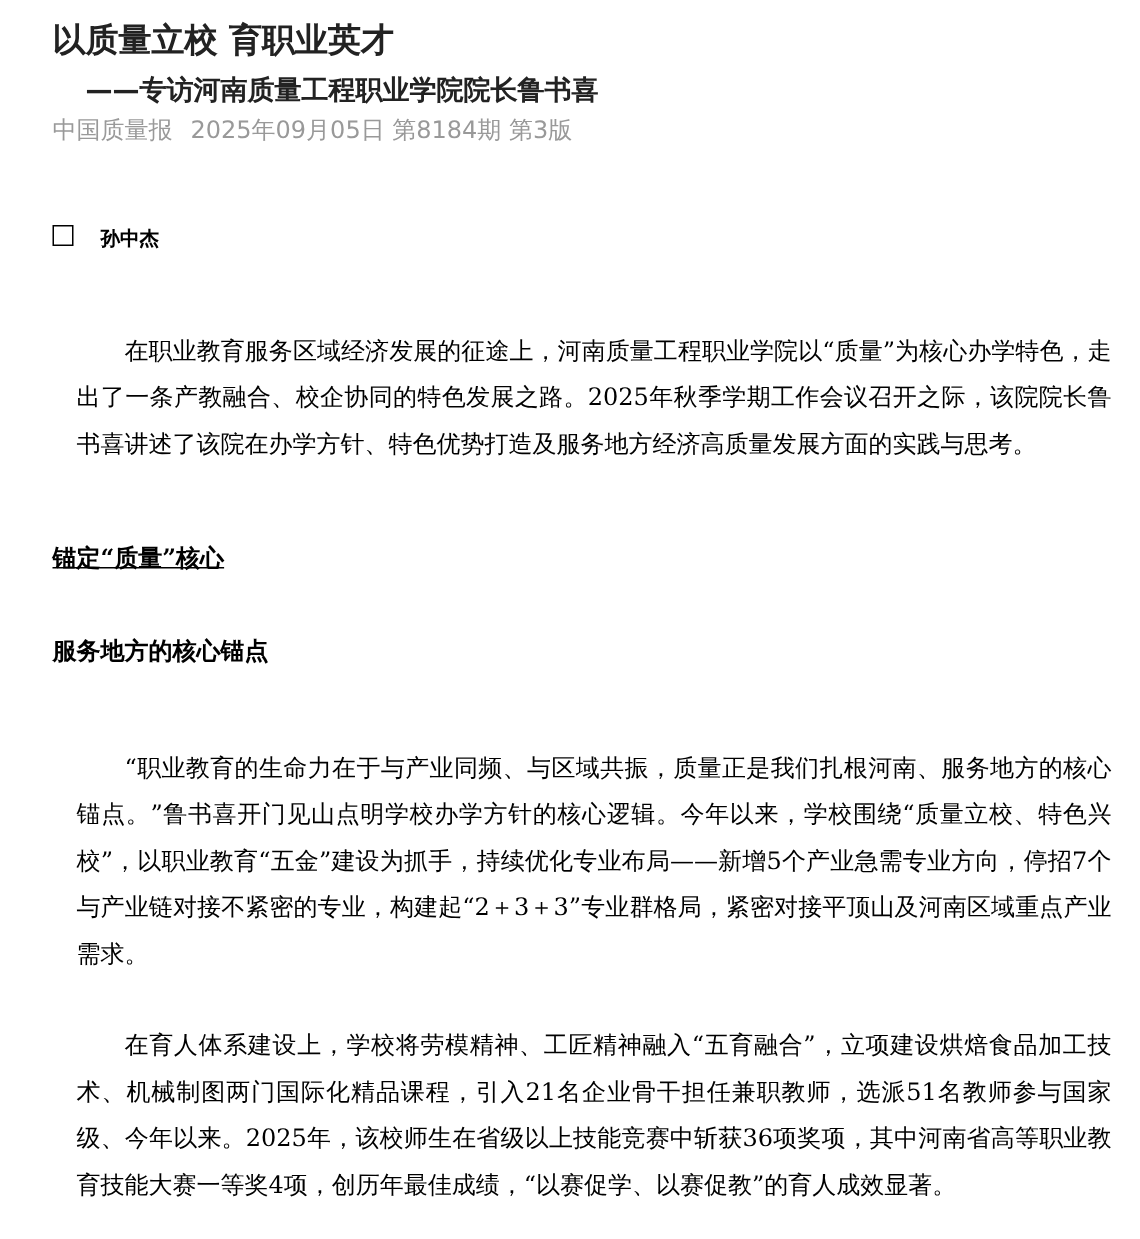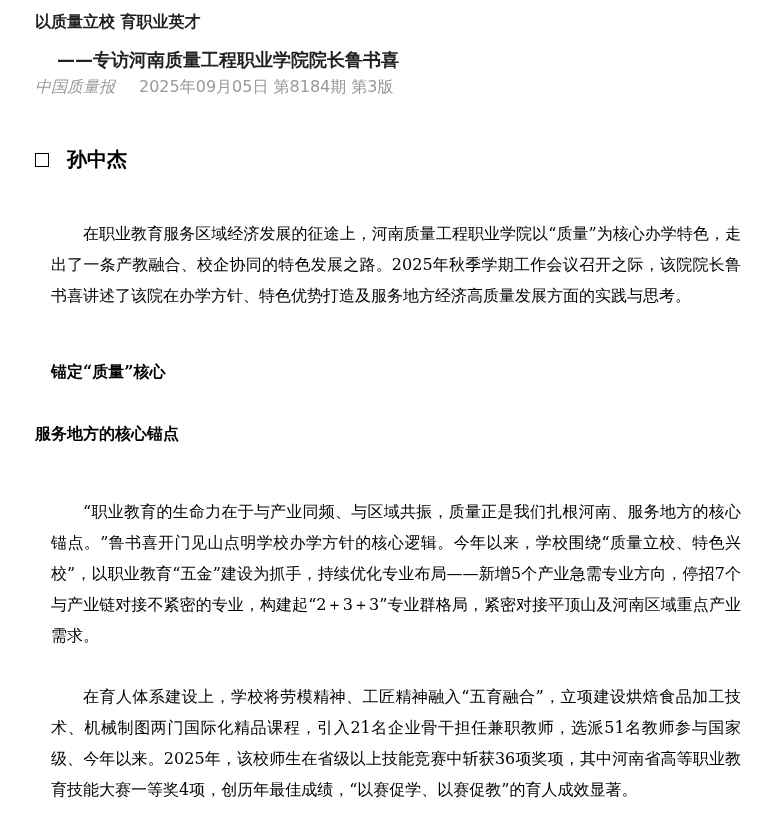--- a/index.html
+++ b/index.html
@@ -18,21 +18,21 @@
     .header {
       position: absolute;
       left: 35px;
       top: 0;
       width: 700px;
     }
     .title {
       position: absolute;
       left: 0;
       top: 12px;
-      font-size: 16px;
+      font-size: 22px;
       font-weight: bold;
       color: #222;
       white-space: nowrap;
       letter-spacing: 0px;
     }
     .subtitle {
       position: absolute;
       left: 10px;
       top: 48px;
       font-size: 18px;
@@ -43,59 +43,58 @@
     }
     .meta {
       position: absolute;
       left: 0;
       top: 77px;
       font-size: 16px;
       color: #999;
       white-space: nowrap;
     }
     .meta .paper {
-      margin-right: 24px;
-      font-style: italic;
+      margin-right: 12px;
     }
     .article {
       position: absolute;
       left: 35px;
       top: 0;
       width: 690px;
       font-family: "DejaVu Serif", "Liberation Serif", serif;
       font-size: 16px;
       line-height: 31px;
       color: #000;
     }
     .byline {
       position: absolute;
       left: 0;
       top: 144px;
       font-weight: bold;
-      font-size: 20px;
+      font-size: 13px;
       white-space: nowrap;
     }
     .byline .box {
       display: inline-block;
       width: 12px;
       height: 12px;
       border: 1.5px solid #000;
       margin-right: 18px;
       vertical-align: -1px;
     }
     .para {
       position: absolute;
       left: 0;
       width: 690px;
       text-indent: 32px;
       text-align: justify;
       margin: 16px;
     }
     .p1 { top: 202px; }
-    .h1 { position: absolute; left: 16px; top: 356px; font-weight: bold; white-space: nowrap; }
+    .h1 { position: absolute; left: 0; top: 356px; font-weight: bold; white-space: nowrap; text-decoration: underline; }
     .h2 { position: absolute; left: 0; top: 418px; font-weight: bold; white-space: nowrap; }
     .p2 { top: 480px; }
     .p3 { top: 665px; }
   </style>
 </head>
 <body>
 
 <div class="header">
   <div class="title">以质量立校 育职业英才</div>
   <div class="subtitle">——专访河南质量工程职业学院院长鲁书喜</div>

